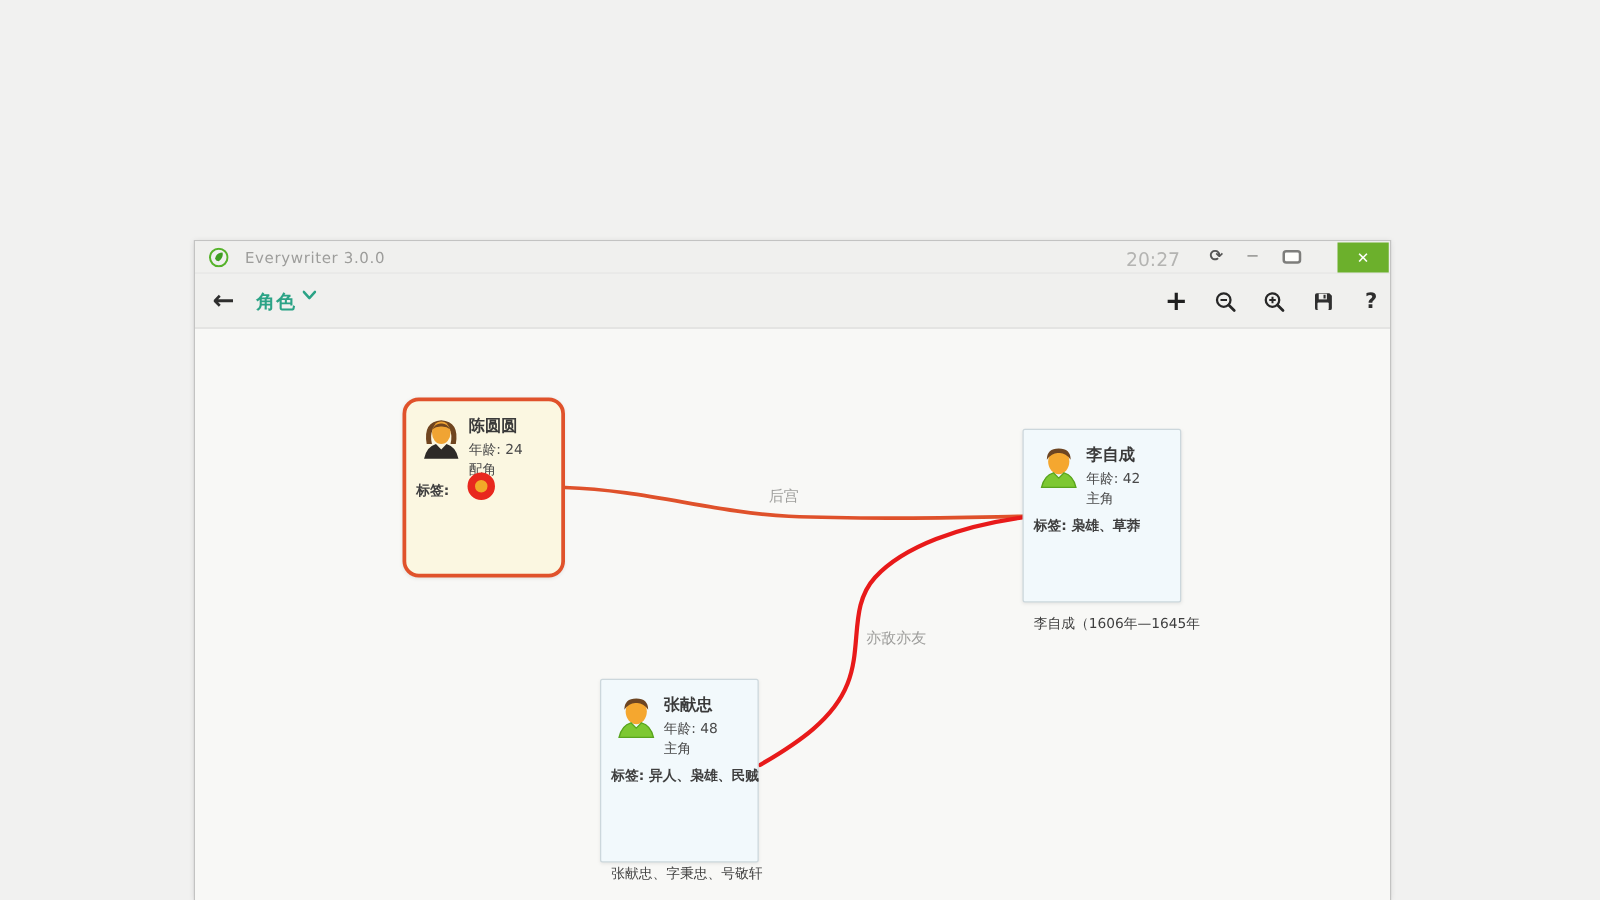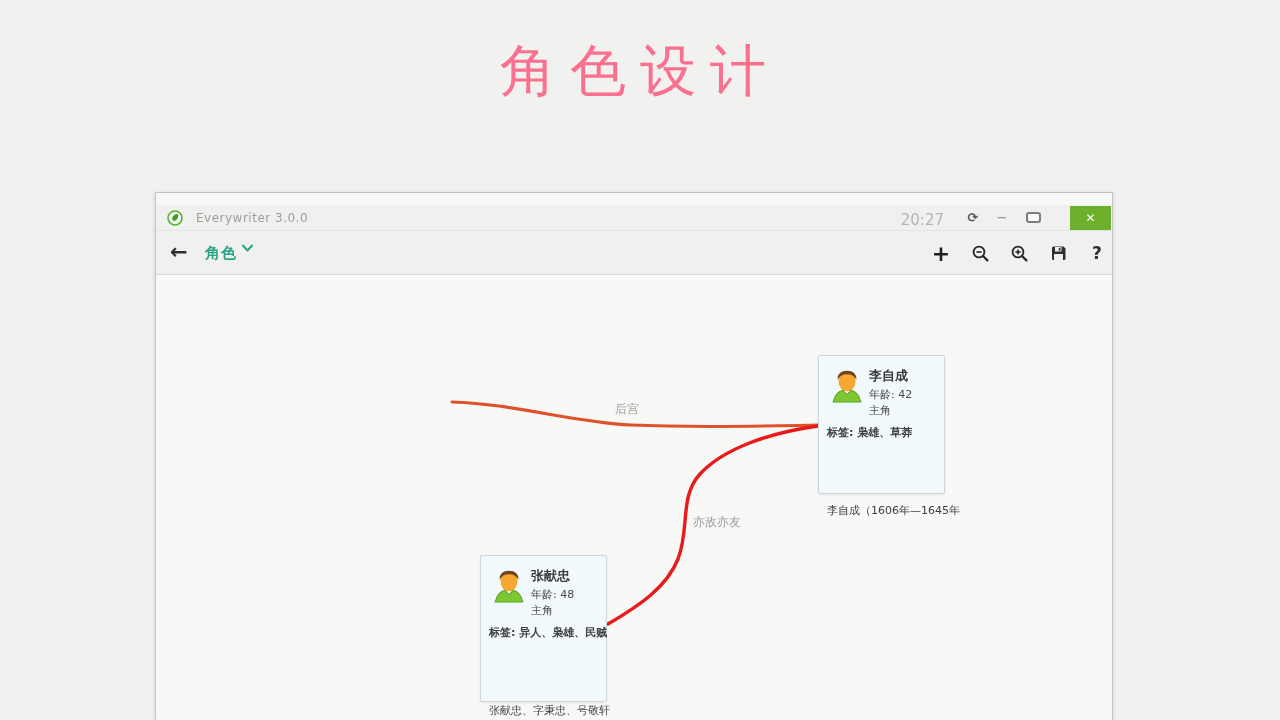--- a/index.html
+++ b/index.html
@@ -9,21 +9,21 @@
   
   .hero { position:absolute; top:0; left:0; width:1280px; text-align:center; }
   .hero-title { margin-top:34px; font-size:56px; font-weight:200; letter-spacing:14px; color:#fa708e; }
   .hero-sub   { margin-top:26px; font-size:25px; font-weight:bold; letter-spacing:3px; color:#2d2d2d; }
 
   
   .app-window { position:absolute; left:155px; top:192px; width:958px; height:528px;
                 background:#f8f8f6; border:1px solid #c3c3c2; box-shadow:0 1px 5px rgba(0,0,0,.12); }
 
   
-  .titlebar { position:relative; height:26px; background:#f0f0ee; border-bottom:1px solid #e4e4e2;margin-top:12px; }
+  .titlebar { position:relative; height:26px; background:#f0f0ee; border-bottom:1px solid #e4e4e2; }
   .logo { position:absolute; left:11px; top:5px; width:16px; height:16px; }
   .app-title { position:absolute; left:40px; top:6px; font-size:12px; color:#9d9d9b; letter-spacing:.5px; }
   .clock { position:absolute; right:168px; top:6px; font-size:15px; color:#b4b4b2; }
   .tb-btn { position:absolute; top:0; height:25px; display:flex; align-items:center; justify-content:center; color:#6f6f6d; cursor:default; }
   .btn-refresh { right:128px; width:22px; font-size:13px; font-weight:bold; color:#555; }
   .btn-min { right:100px; width:20px; font-size:13px; color:#8a8a88; }
   .btn-max { right:66px; width:26px; }
   .max-glyph { width:15px; height:11px; border:2px solid #7d7d7b; border-radius:3px; background:#fdfdfb; }
   .btn-close { right:1px; top:1px; width:41px; height:24px; background:#6cb02c; color:#fff; font-size:12px; font-weight:bold; }
 
@@ -53,21 +53,20 @@
   .card-tags { position:absolute; left:8px;  top:69px; font-size:11px; font-weight:bold; color:#3f3f3f; white-space:nowrap; }
   .card-note { position:absolute; left:8px;  top:99px; font-size:11px; color:#3f3f3f; white-space:nowrap;margin-top:48px; }
   .selected .card-tags { top:64px; font-weight:bold; }
   .tag-dot { position:absolute; left:49px; top:57px; width:22px; height:22px; border-radius:50%;
              background:#f2a928; border:6px solid #e8281e; }
 </style>
 </head>
 <body>
 
 <div class="hero">
-  <div class="hero-title">角色设计</div>
 </div>
 
 <div class="app-window">
 
   <div class="titlebar">
     <svg class="logo" viewBox="0 0 16 16">
       <circle cx="8" cy="8" r="7" fill="none" stroke="#56b32b" stroke-width="1.6"></circle>
       <path d="M5,9 Q6,4 11,4 Q12,8 8,11 Q6,11 5,9 Z" fill="#3f9e22"></path>
     </svg>
     <div class="app-title">Everywriter 3.0.0</div>
@@ -119,20 +118,33 @@
 
   <div class="canvas">
 
     <svg class="wires" viewBox="0 0 956 457">
       <path d="M296,127 C360,129 415,147 475,150 C545,153 610,151 662,150" fill="none" stroke="#df512b" stroke-width="3" stroke-linecap="round"></path>
       <path d="M662,151 C612,158 567,174 544,199 C523,222 534,254 522,284 C511,312 483,331 452,349" fill="none" stroke="#e81a1a" stroke-width="3.4" stroke-linecap="round"></path>
       <text x="471" y="138" text-anchor="middle" class="wire-label">后宫</text>
       <text x="561" y="251" text-anchor="middle" class="wire-label">亦敌亦友</text>
     </svg>
 
+    <div class="char-card selected" style="left:166px; top:55px; width:130px; height:144px;">
+      <svg class="card-head" width="36" height="36" viewBox="0 0 34 34">
+        <path d="M6,22 Q3,5 17,4 Q31,5 28,22 L24,22 Q27,9 17,8 Q7,9 10,22 Z" fill="#70451f"></path>
+        <ellipse cx="17" cy="13.5" rx="7" ry="8.5" fill="#f0a433"></ellipse>
+        <path d="M10,11 Q13,6 17,6.5 Q21,6 24,11 Q21,8.5 17,8.7 Q13,8.5 10,11 Z" fill="#70451f"></path>
+        <path d="M4,33 Q6,24 13,22 L17,26 L21,22 Q28,24 30,33 Z" fill="#2d2a27"></path>
+      </svg>
+      <div class="card-name">陈圆圆</div>
+      <div class="card-age">年龄: 24</div>
+      <div class="card-role">配角</div>
+      <div class="card-tags">标签:</div>
+      <div class="tag-dot"></div>
+    </div>
 
     <div class="char-card" style="left:662px; top:80px; width:127px; height:139px;">
       <svg class="card-head" width="36" height="36" viewBox="0 0 34 34">
         <ellipse cx="17" cy="13.5" rx="8" ry="9.5" fill="#f5a72f"></ellipse>
         <path d="M8,12 Q8,3.5 17,3.5 Q26,3.5 26,12 Q22,6.5 17,7 Q12,6.5 8,12 Z" fill="#6d4522"></path>
         <path d="M4,33 Q6,24 13,22 L17,26 L21,22 Q28,24 30,33 Z" fill="#7dc832" stroke="#59a51e" stroke-width="1"></path>
       </svg>
       <div class="card-name">李自成</div>
       <div class="card-age">年龄: 42</div>
       <div class="card-role">主角</div>

